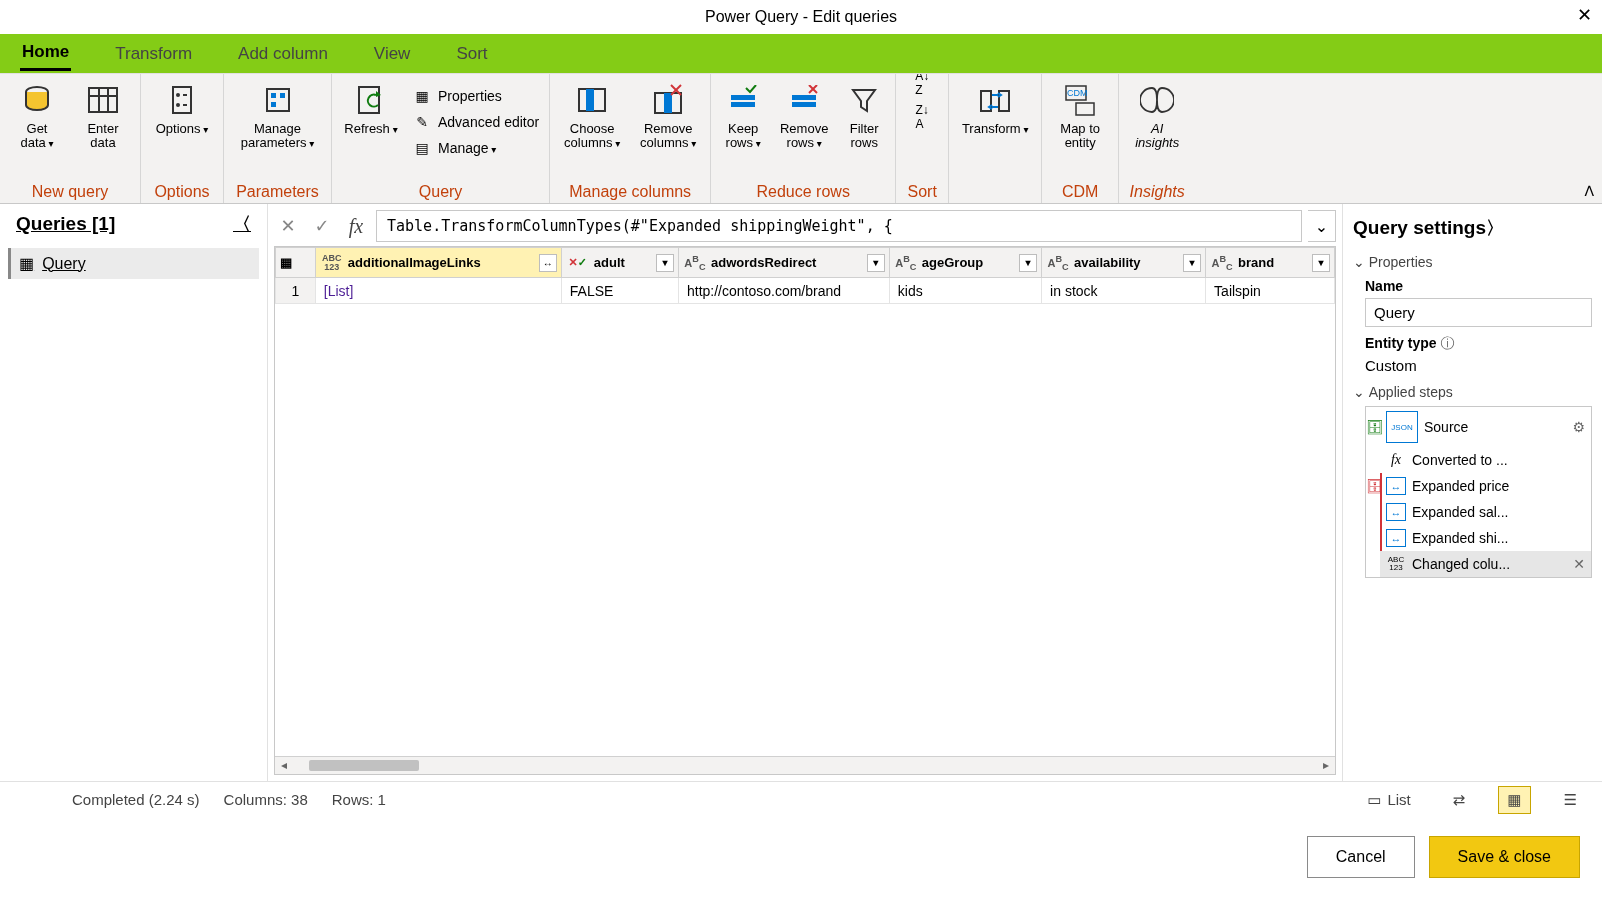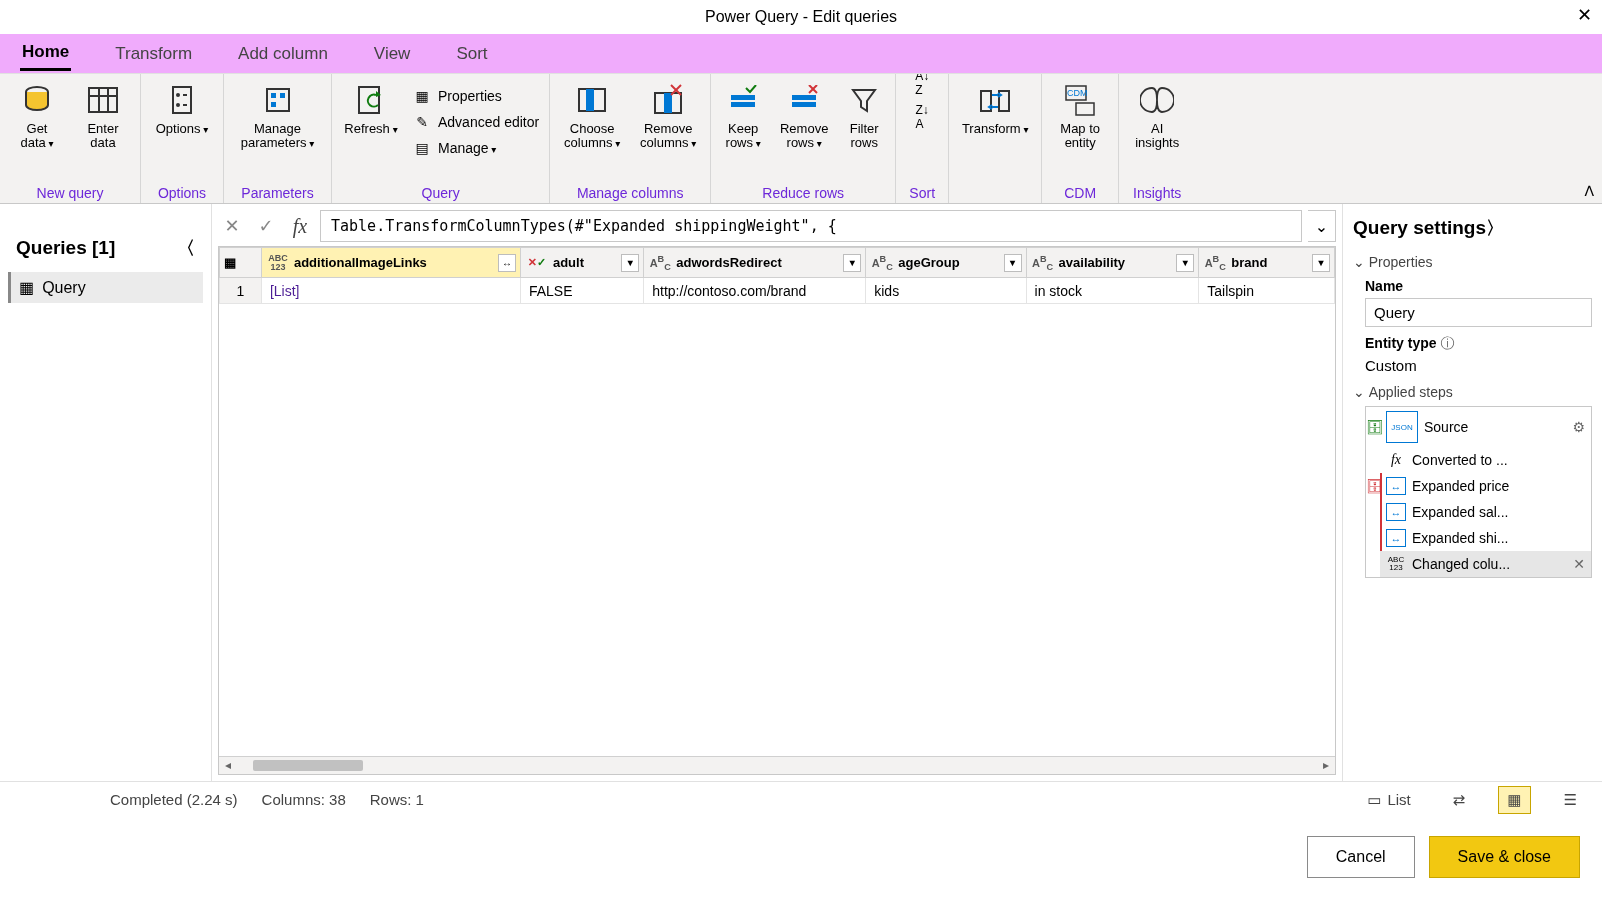--- a/index.html
+++ b/index.html
@@ -3,43 +3,43 @@
 <meta charset="utf-8">
 <style>
 * { margin:0; padding:0; box-sizing:border-box; font-family:"Segoe UI",Arial,sans-serif; }
 body { background:#fff; width:1602px; height:897px; overflow:hidden; display:flex; flex-direction:column; }
 
 
 .titlebar { height:34px; background:#fff; display:flex; align-items:center; justify-content:center; position:relative; font-size:16px; }
 .titlebar .close { position:absolute; right:10px; top:4px; font-size:18px; cursor:pointer; }
 
 
-.tabs { height:40px; display:flex; align-items:center; padding-left:20px; gap:42px; border-bottom:1px solid #e1e1e1; background:#f0abfc; }
+.tabs { height:40px; display:flex; align-items:center; padding-left:20px; gap:42px; border-bottom:1px solid #e1e1e1; background:#84cc16; }
 .tab { font-size:17px; color:#444; cursor:pointer; padding:6px 2px; }
 .tab.active { color:#000; font-weight:600; border-bottom:3px solid #000; }
 
 
 .ribbon { height:130px; background:#f3f2f1; border-bottom:1px solid #c8c8c8; display:flex; align-items:stretch; position:relative; overflow:hidden; }
 .rgroup { display:flex; flex-direction:column; align-items:center; justify-content:flex-end; border-right:1px solid #d6d6d6; padding:4px 6px 2px 6px; }
-.rgroup.noborder { border-right:none; }
+.rgroup.noborder { border-right:none;font-style:italic; }
 .rgroup .buttons { display:flex; align-items:flex-start; gap:4px; flex:1; }
 .bigbtn { display:flex; flex-direction:column; align-items:center; justify-content:center; width:62px; cursor:pointer; padding:4px 2px; }
 .bigbtn .icon { width:36px; height:36px; display:flex; align-items:center; justify-content:center; }
 .bigbtn .lbl { font-size:13px; text-align:center; line-height:14px; margin-top:4px; }
-.rgroup .grplabel { font-size:14px; color:#6d28d9; margin-top:16px; }
+.rgroup .grplabel { font-size:16px; color:#c2410c; margin-top:16px; }
 .smallstack { display:flex; flex-direction:column; gap:2px; align-items:flex-start; padding-top:6px; }
 .smallbtn { display:flex; align-items:center; gap:6px; font-size:14px; cursor:pointer; padding:2px 4px; }
 .smallbtn .icon { width:20px; height:20px; display:flex; align-items:center; justify-content:center; }
 .ribbon .collapse { position:absolute; right:8px; bottom:4px; font-size:14px; cursor:pointer; }
 
 
 .workspace { flex:1; display:flex; min-height:0; }
 
 
-.left { width:212px; border-right:1px solid #e1e1e1; display:flex; flex-direction:column; padding:28px 8px; }
+.left { width:268px; border-right:1px solid #e1e1e1; display:flex; flex-direction:column; padding:4px 8px;text-decoration:underline; }
 .left .hdr { display:flex; align-items:center; justify-content:space-between; padding:4px 8px; }
 .left .hdr span { font-size:19px; font-weight:600; }
 .left .qitem { display:flex; align-items:center; gap:8px; background:#ebebeb; padding:6px 8px; margin-top:8px; cursor:pointer; border-left:3px solid #888; }
 
 
 .center { flex:1; display:flex; flex-direction:column; min-width:0; padding:6px; }
 .formula { display:flex; align-items:center; gap:6px; margin-bottom:4px; }
 .formula .box { flex:1; border:1px solid #c8c8c8; height:32px; display:flex; align-items:center; padding:0 10px; font-family:Consolas,monospace; font-size:15px; position:relative; }
 .formula .toolbtn { width:28px; height:28px; display:flex; align-items:center; justify-content:center; cursor:pointer; color:#888; font-size:18px;}
 .formula .fx { font-style:italic; font-family:"Times New Roman",serif; font-size:20px; color:#444; }
@@ -474,21 +474,21 @@
           <span class="sicon" style="line-height:8px;font-size:8px;text-align:center">ABC<br>123</span>
           <span>Changed colu...</span>
           <span class="del">✕</span>
         </div>
       </div>
     </div>
   </div>
 </div>
 
 <div class="status">
-  <span style="margin-left:94px">Completed (2.24 s)</span>
+  <span style="margin-left:56px">Completed (2.24 s)</span>
   <span>Columns: 38</span>
   <span>Rows: 1</span>
   <div class="spacer"></div>
   <div class="sbtn">
       <span>▭</span>
       <span>List</span>
     </div>
   <div class="sbtn">
       <span>⇄</span>
     </div>

